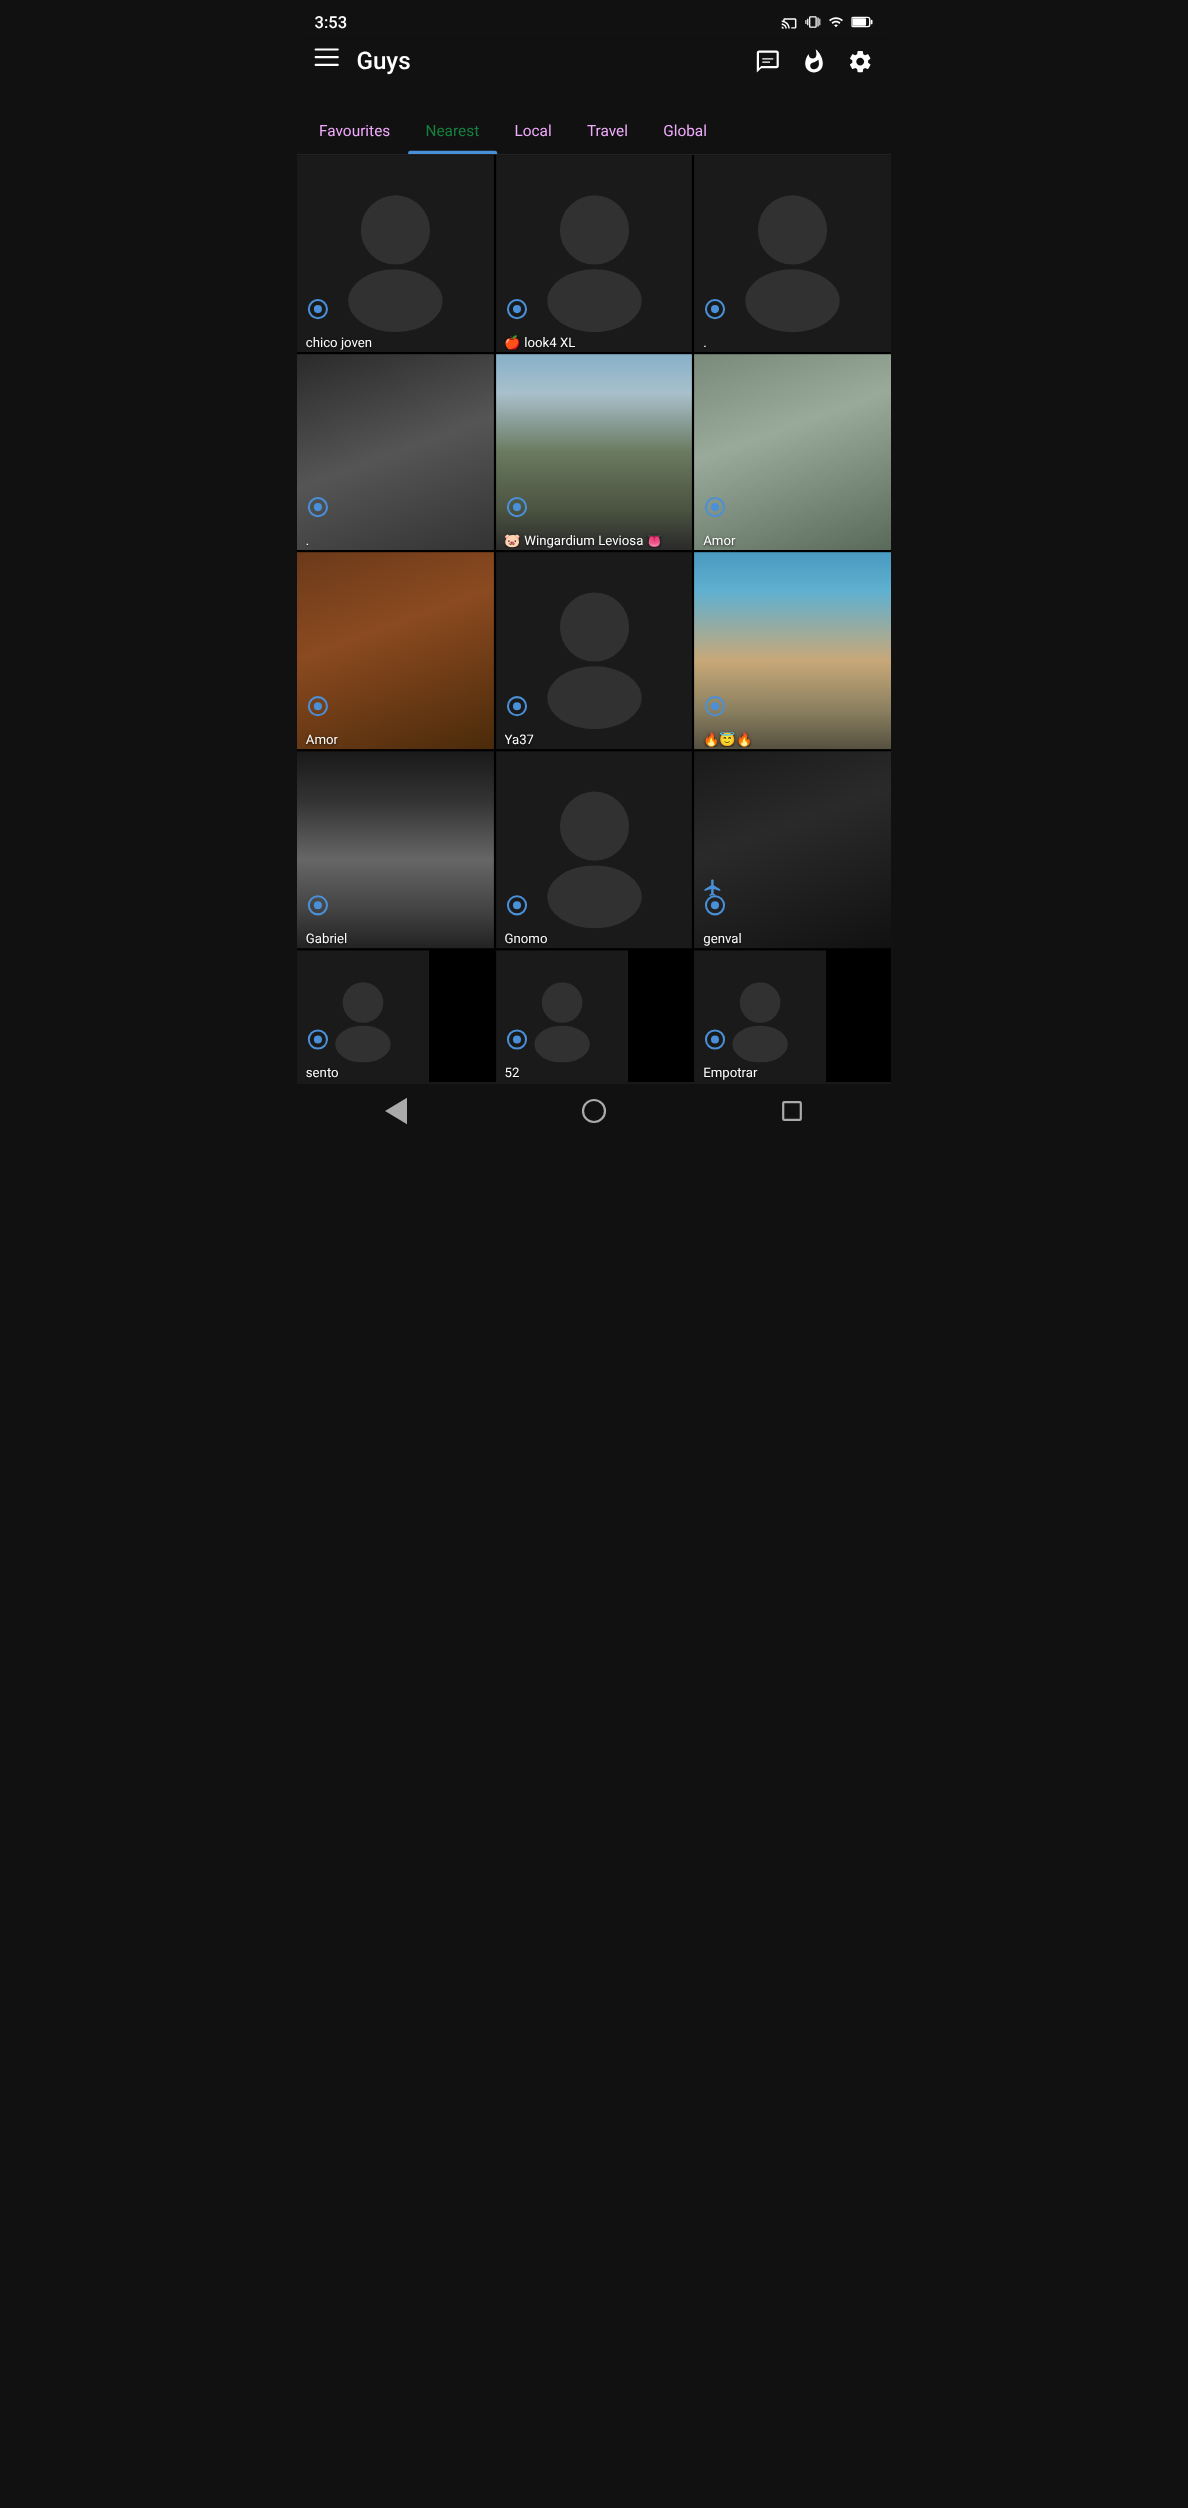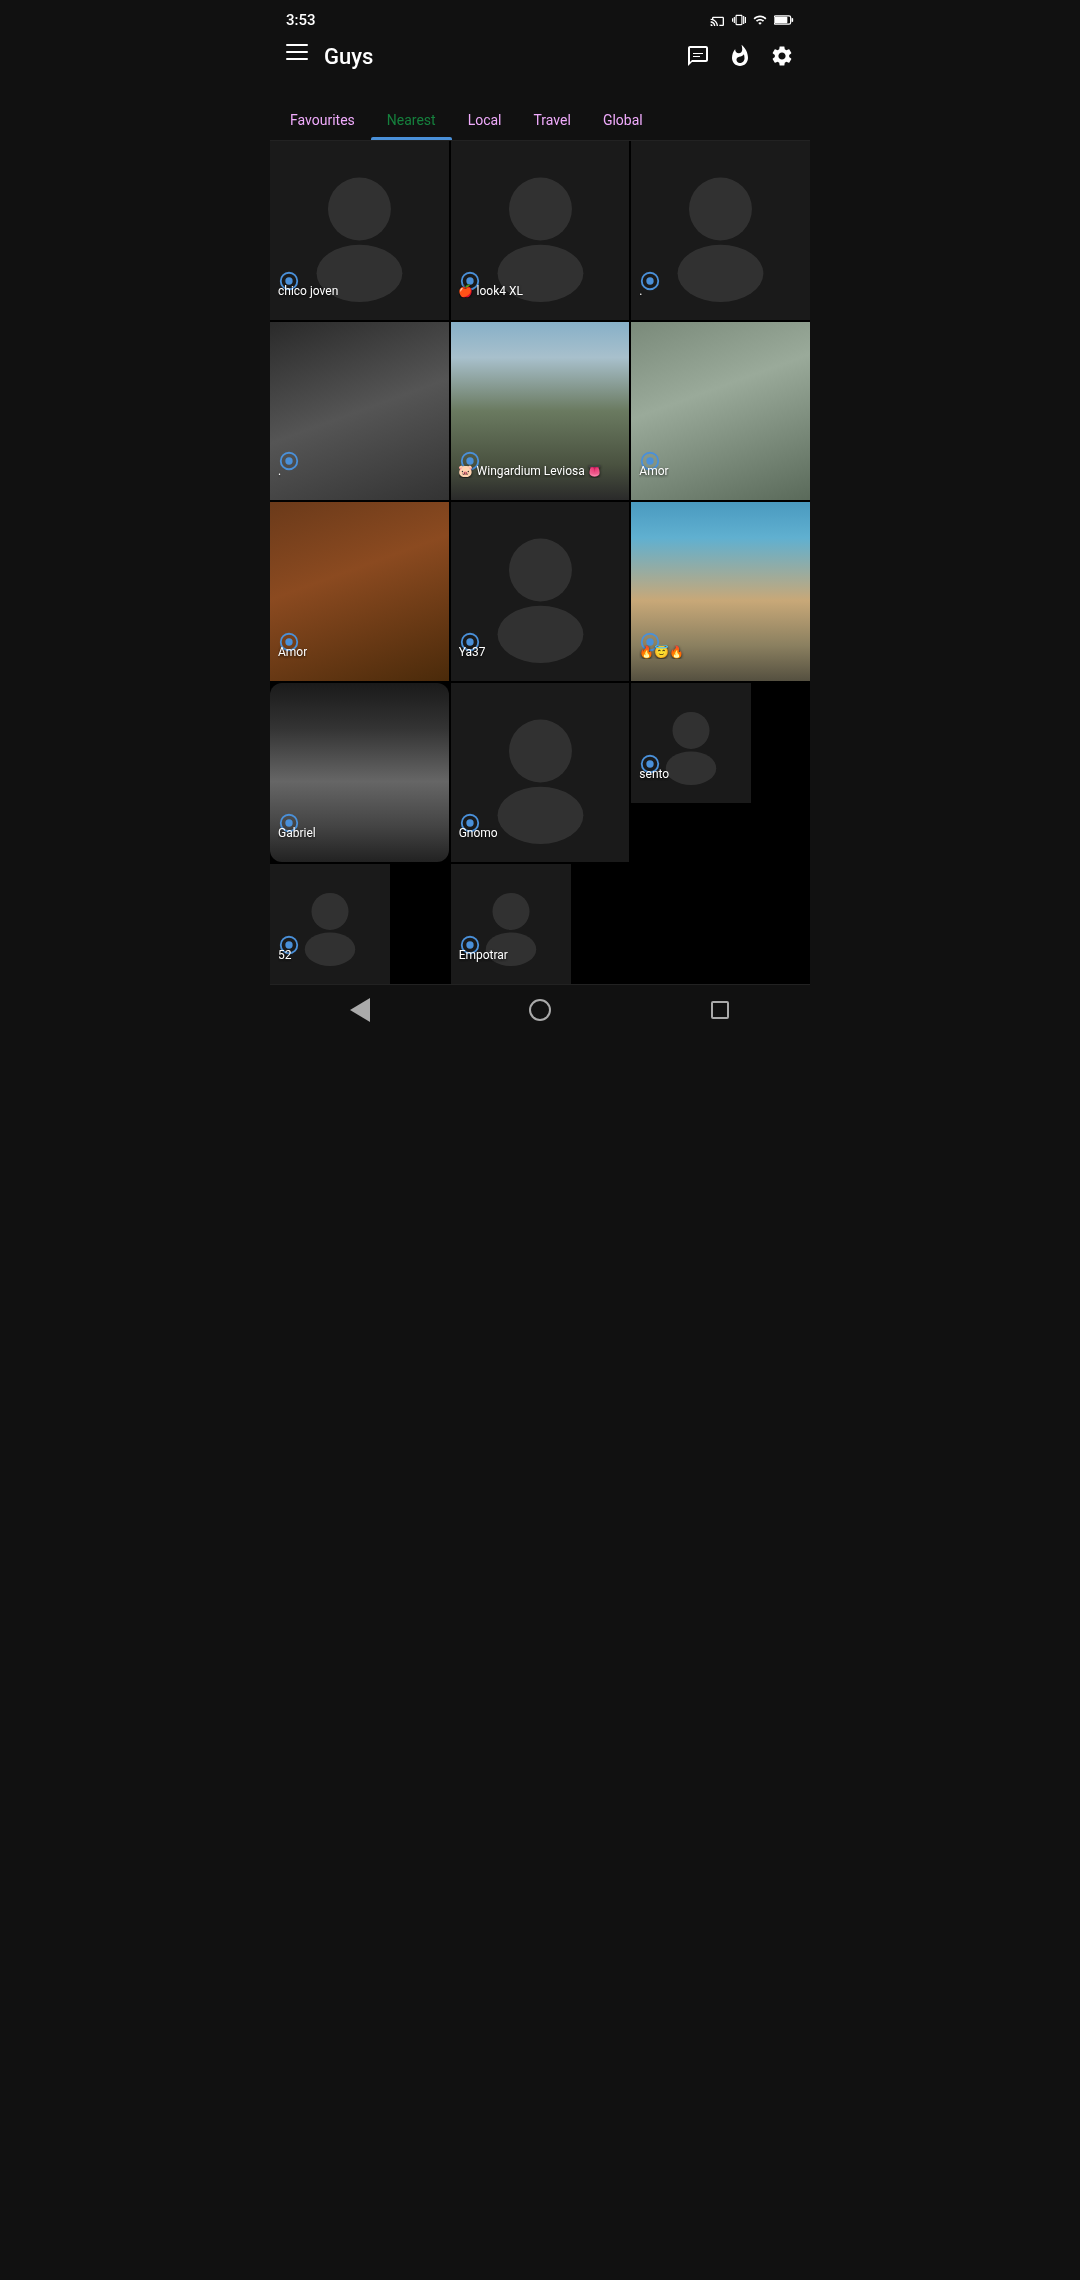--- a/index.html
+++ b/index.html
@@ -144,21 +144,21 @@
       height: 22px;
     }
     .location-dot svg {
       width: 22px;
       height: 22px;
     }
 
     
     .username {
       position: absolute;
-      bottom: 22px;
+      bottom: 2px;
       left: 8px;
       font-size: 12px;
       color: #fff;
       text-shadow: 0 1px 3px rgba(0,0,0,0.8);
       font-weight: 400;
       max-width: 90%;
       overflow: hidden;
       white-space: nowrap;
       text-overflow: ellipsis;
     }
@@ -367,21 +367,21 @@
   <div class="grid-item" style="background: linear-gradient(180deg, #4a9ac0 0%, #60b0d0 20%, #c8a878 55%, #8b8060 80%, #555040 100%);">
     <div class="location-dot">
       <svg viewBox="0 0 24 24">
           <circle cx="12" cy="12" r="9" fill="none" stroke="#4a90d9" stroke-width="2"></circle>
           <circle cx="12" cy="12" r="4" fill="#4a90d9"></circle>
         </svg>
     </div>
     <span class="username">🔥😇🔥</span>
   </div>
 
-  <div class="grid-item" style="background: linear-gradient(180deg, #1a1a1a 0%, #333 25%, #666 55%, #444 80%, #222 100%); border-radius: 12px;">
+  <div class="grid-item" style="background: linear-gradient(180deg, #1a1a1a 0%, #333 25%, #666 55%, #444 80%, #222 100%);">
     <div class="location-dot">
       <svg viewBox="0 0 24 24">
           <circle cx="12" cy="12" r="9" fill="none" stroke="#4a90d9" stroke-width="2"></circle>
           <circle cx="12" cy="12" r="4" fill="#4a90d9"></circle>
         </svg>
     </div>
     <span class="username">Gabriel</span>
   </div>
 
   <div class="grid-item no-photo">
@@ -391,20 +391,35 @@
     </svg>
     <div class="location-dot">
       <svg viewBox="0 0 24 24">
           <circle cx="12" cy="12" r="9" fill="none" stroke="#4a90d9" stroke-width="2"></circle>
           <circle cx="12" cy="12" r="4" fill="#4a90d9"></circle>
         </svg>
     </div>
     <span class="username">Gnomo</span>
   </div>
 
+  <div class="grid-item" style="background: linear-gradient(160deg, #1a1a1a 0%, #2a2a2a 40%, #111 100%);">
+
+    <div style="position:absolute;bottom:42px;left:8px;font-size:14px;">
+      <svg width="18" height="18" viewBox="0 0 24 24" fill="#4a90d9">
+          <path d="M21 16v-2l-8-5V3.5c0-.83-.67-1.5-1.5-1.5S10 2.67 10 3.5V9l-8 5v2l8-2.5V19l-2 1.5V22l3.5-1 3.5 1v-1.5L13 19v-5.5l8 2.5z"></path>
+        </svg>
+    </div>
+    <div class="location-dot">
+      <svg viewBox="0 0 24 24">
+          <circle cx="12" cy="12" r="9" fill="none" stroke="#4a90d9" stroke-width="2"></circle>
+          <circle cx="12" cy="12" r="4" fill="#4a90d9"></circle>
+        </svg>
+    </div>
+    <span class="username">genval</span>
+  </div>
 
   <div class="grid-item no-photo" style="height:120px;">
     <svg class="avatar-svg" width="70%" height="70%" viewBox="0 0 100 100">
       <circle cx="50" cy="35" r="22" fill="#555"></circle>
       <ellipse cx="50" cy="80" rx="30" ry="20" fill="#555"></ellipse>
     </svg>
     <div class="location-dot">
       <svg viewBox="0 0 24 24">
           <circle cx="12" cy="12" r="9" fill="none" stroke="#4a90d9" stroke-width="2"></circle>
           <circle cx="12" cy="12" r="4" fill="#4a90d9"></circle>

